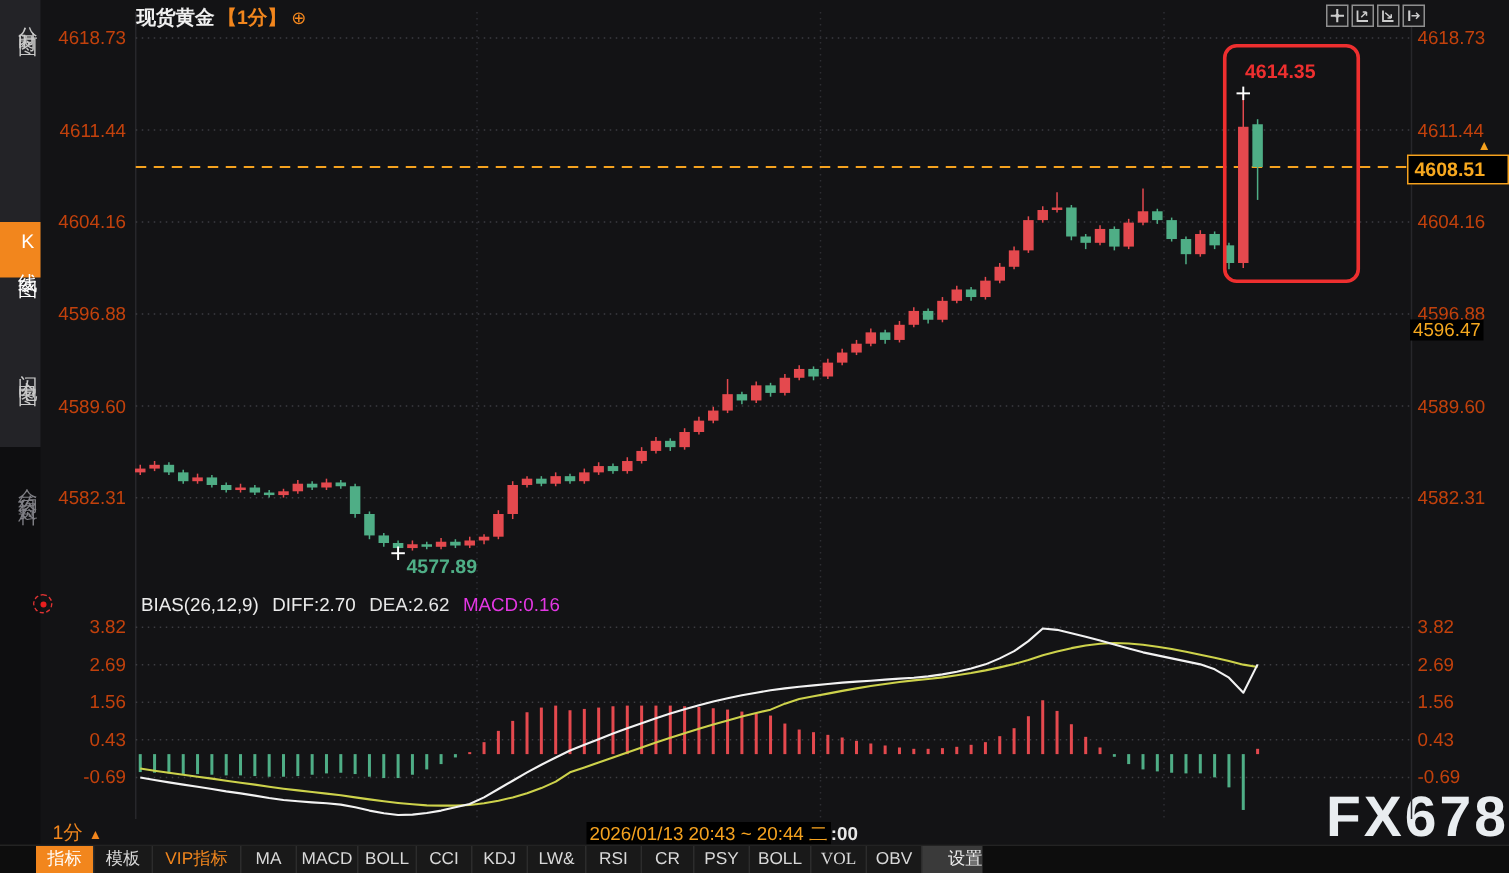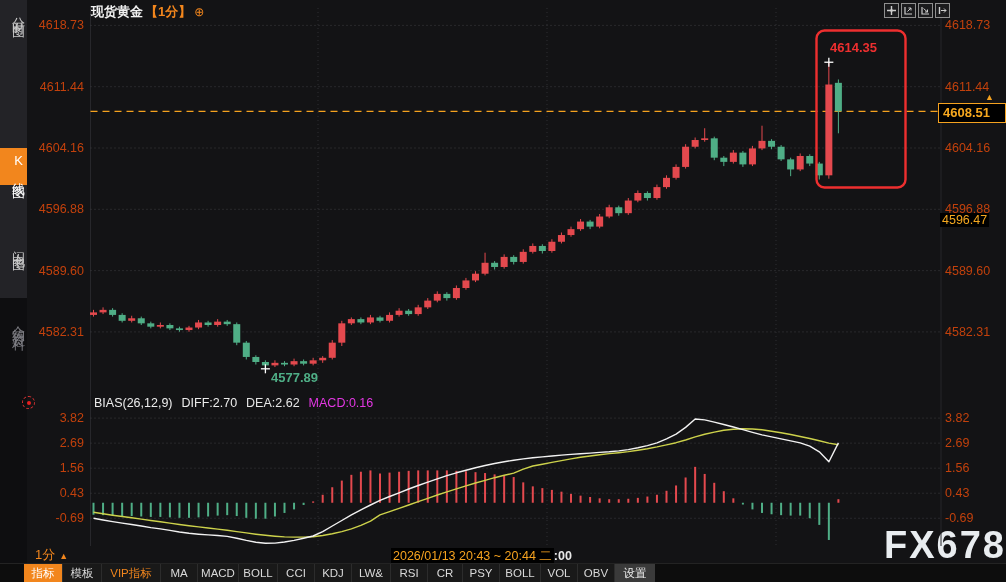--- a/index.html
+++ b/index.html
@@ -419,16 +419,16 @@
   <div class="btab" style="width:36px;">MA</div>
   <div class="btab" style="width:40px;">MACD</div>
   <div class="btab" style="width:38px;">BOLL</div>
   <div class="btab" style="width:36px;">CCI</div>
   <div class="btab" style="width:36px;">KDJ</div>
   <div class="btab" style="width:38px;">LW&amp;</div>
   <div class="btab" style="width:36px;">RSI</div>
   <div class="btab" style="width:34px;">CR</div>
   <div class="btab" style="width:36px;">PSY</div>
   <div class="btab" style="width:40px;">BOLL</div>
-  <div class="btab" style="width:36px;">VOL</div>
+  <div class="btab" style="width:36px;font-family:Liberation Serif, serif;">VOL</div>
   <div class="btab" style="width:36px;">OBV</div>
-  <div class="btab set" style="width:40px;">设置</div>
+  <div class="btab set" style="width:40px;text-align:right;">设置</div>
 </div>
 
 </body></html>

